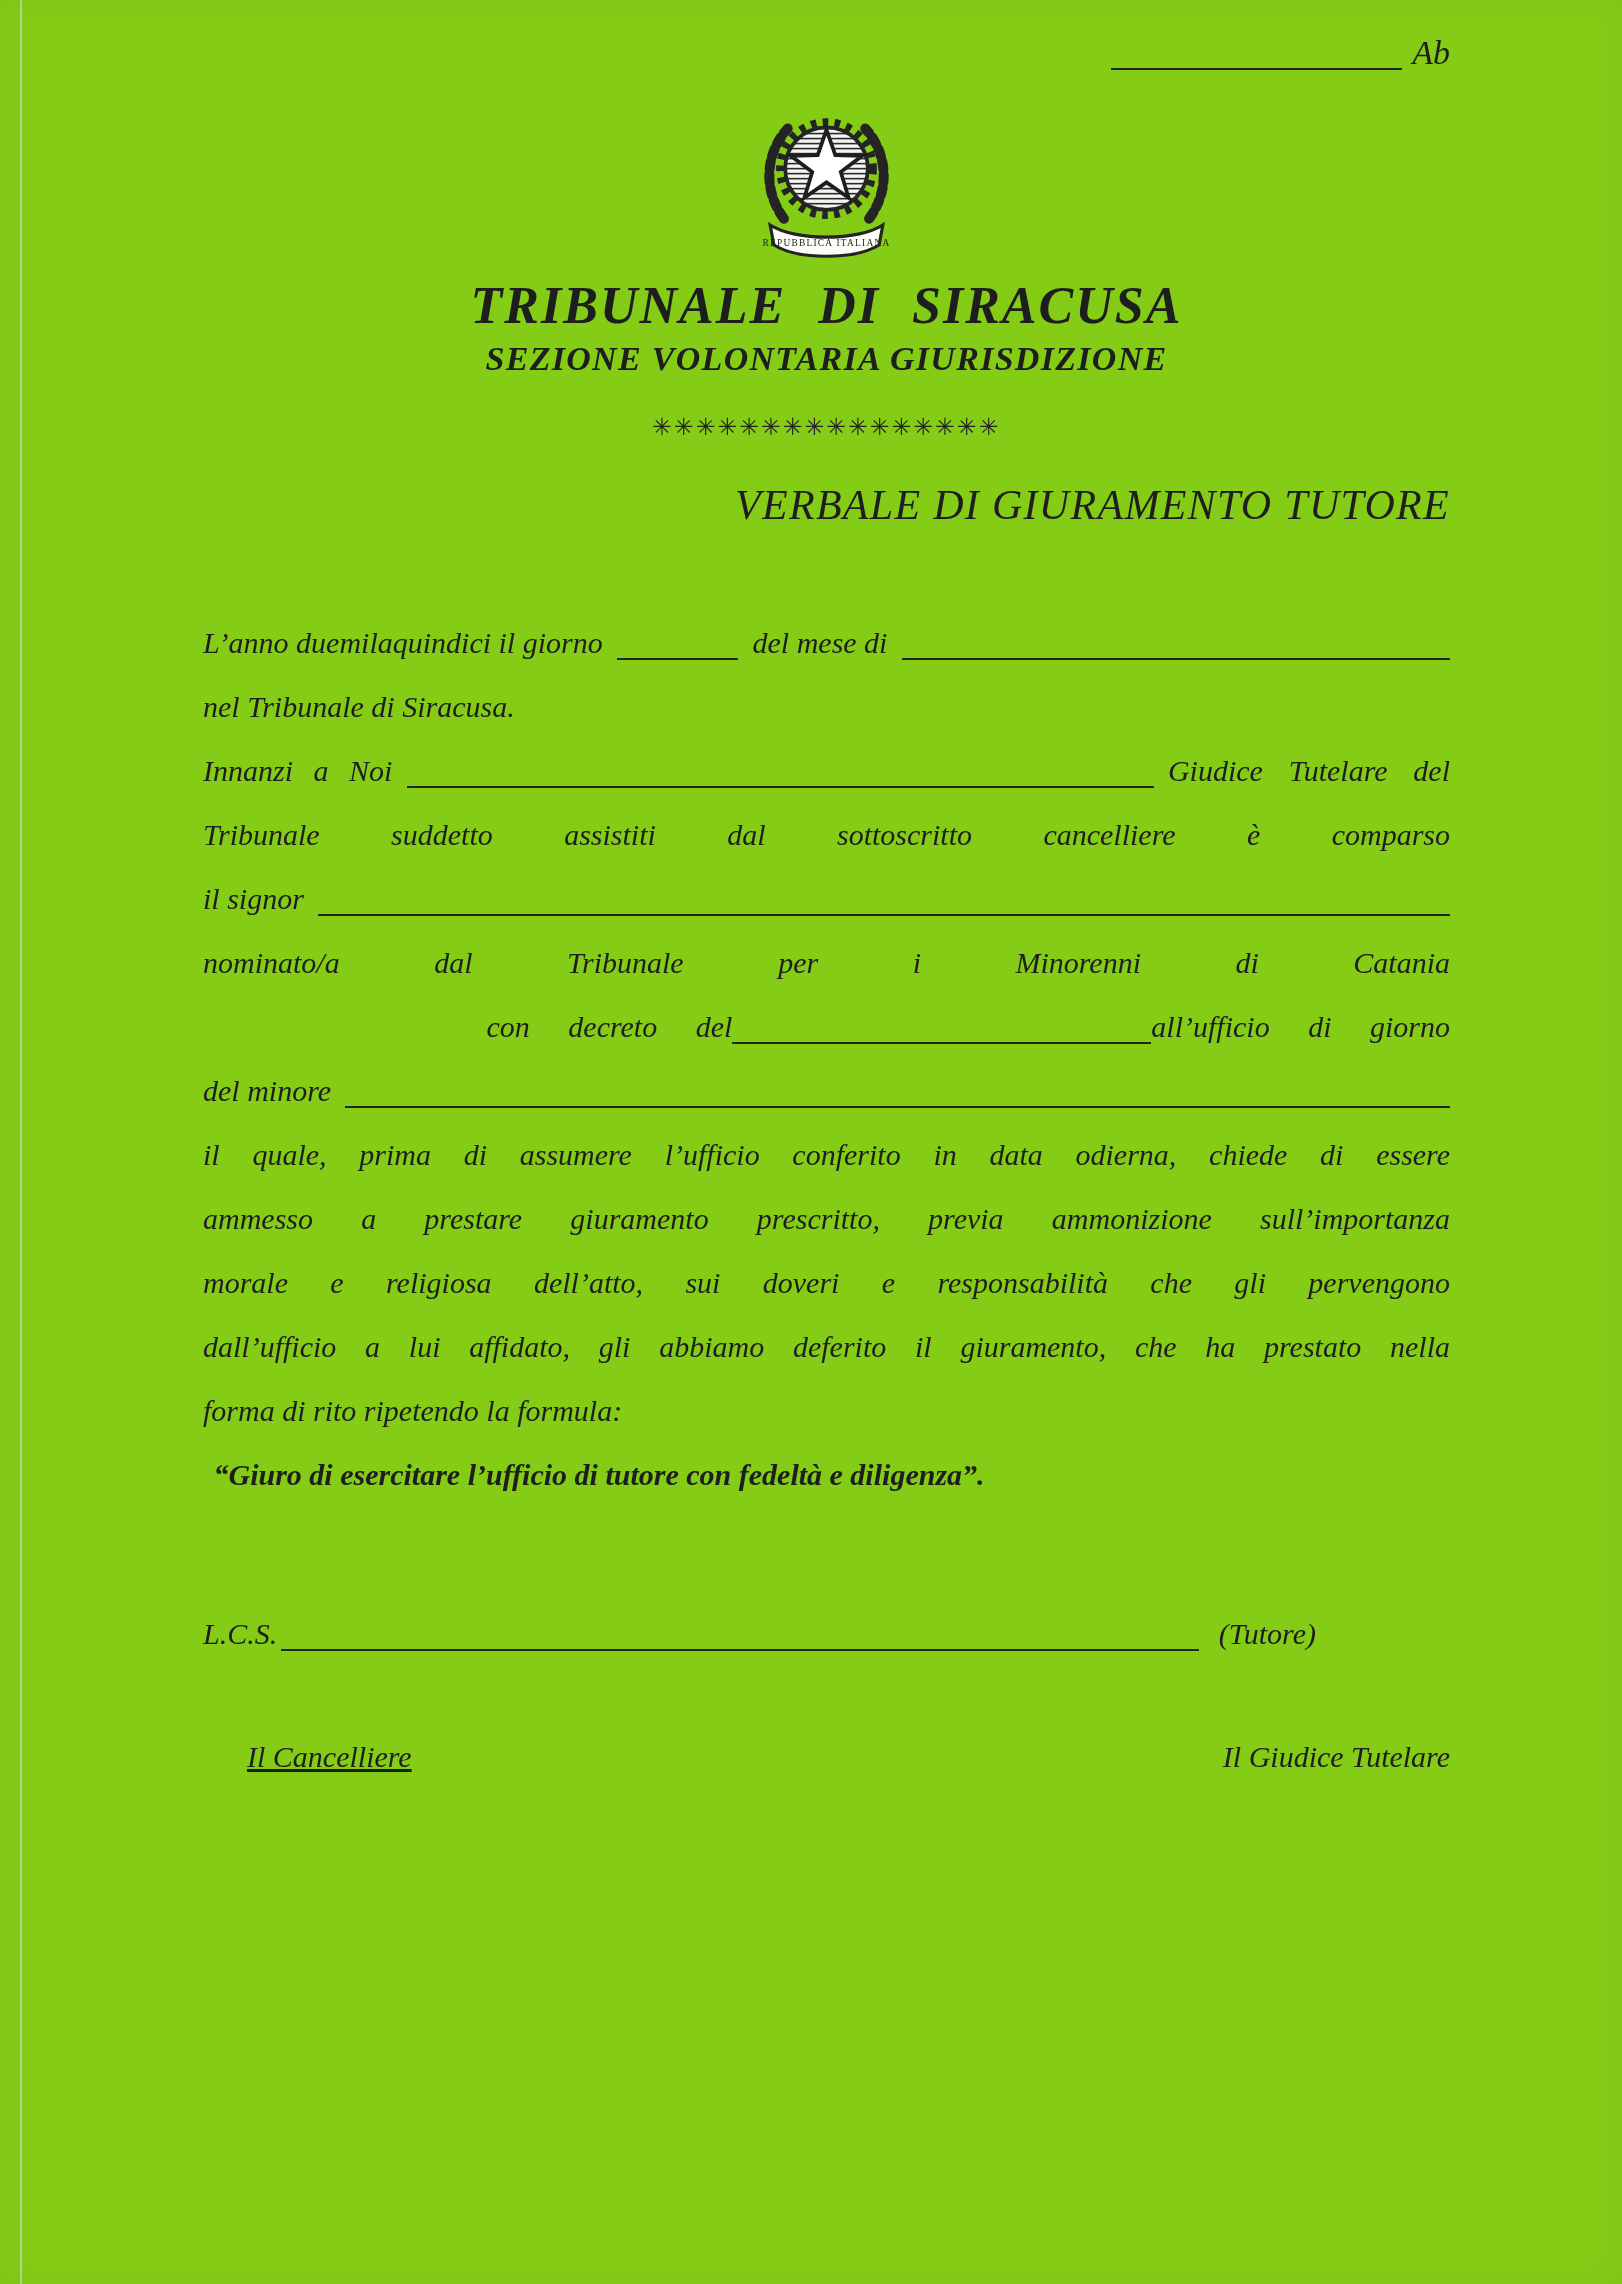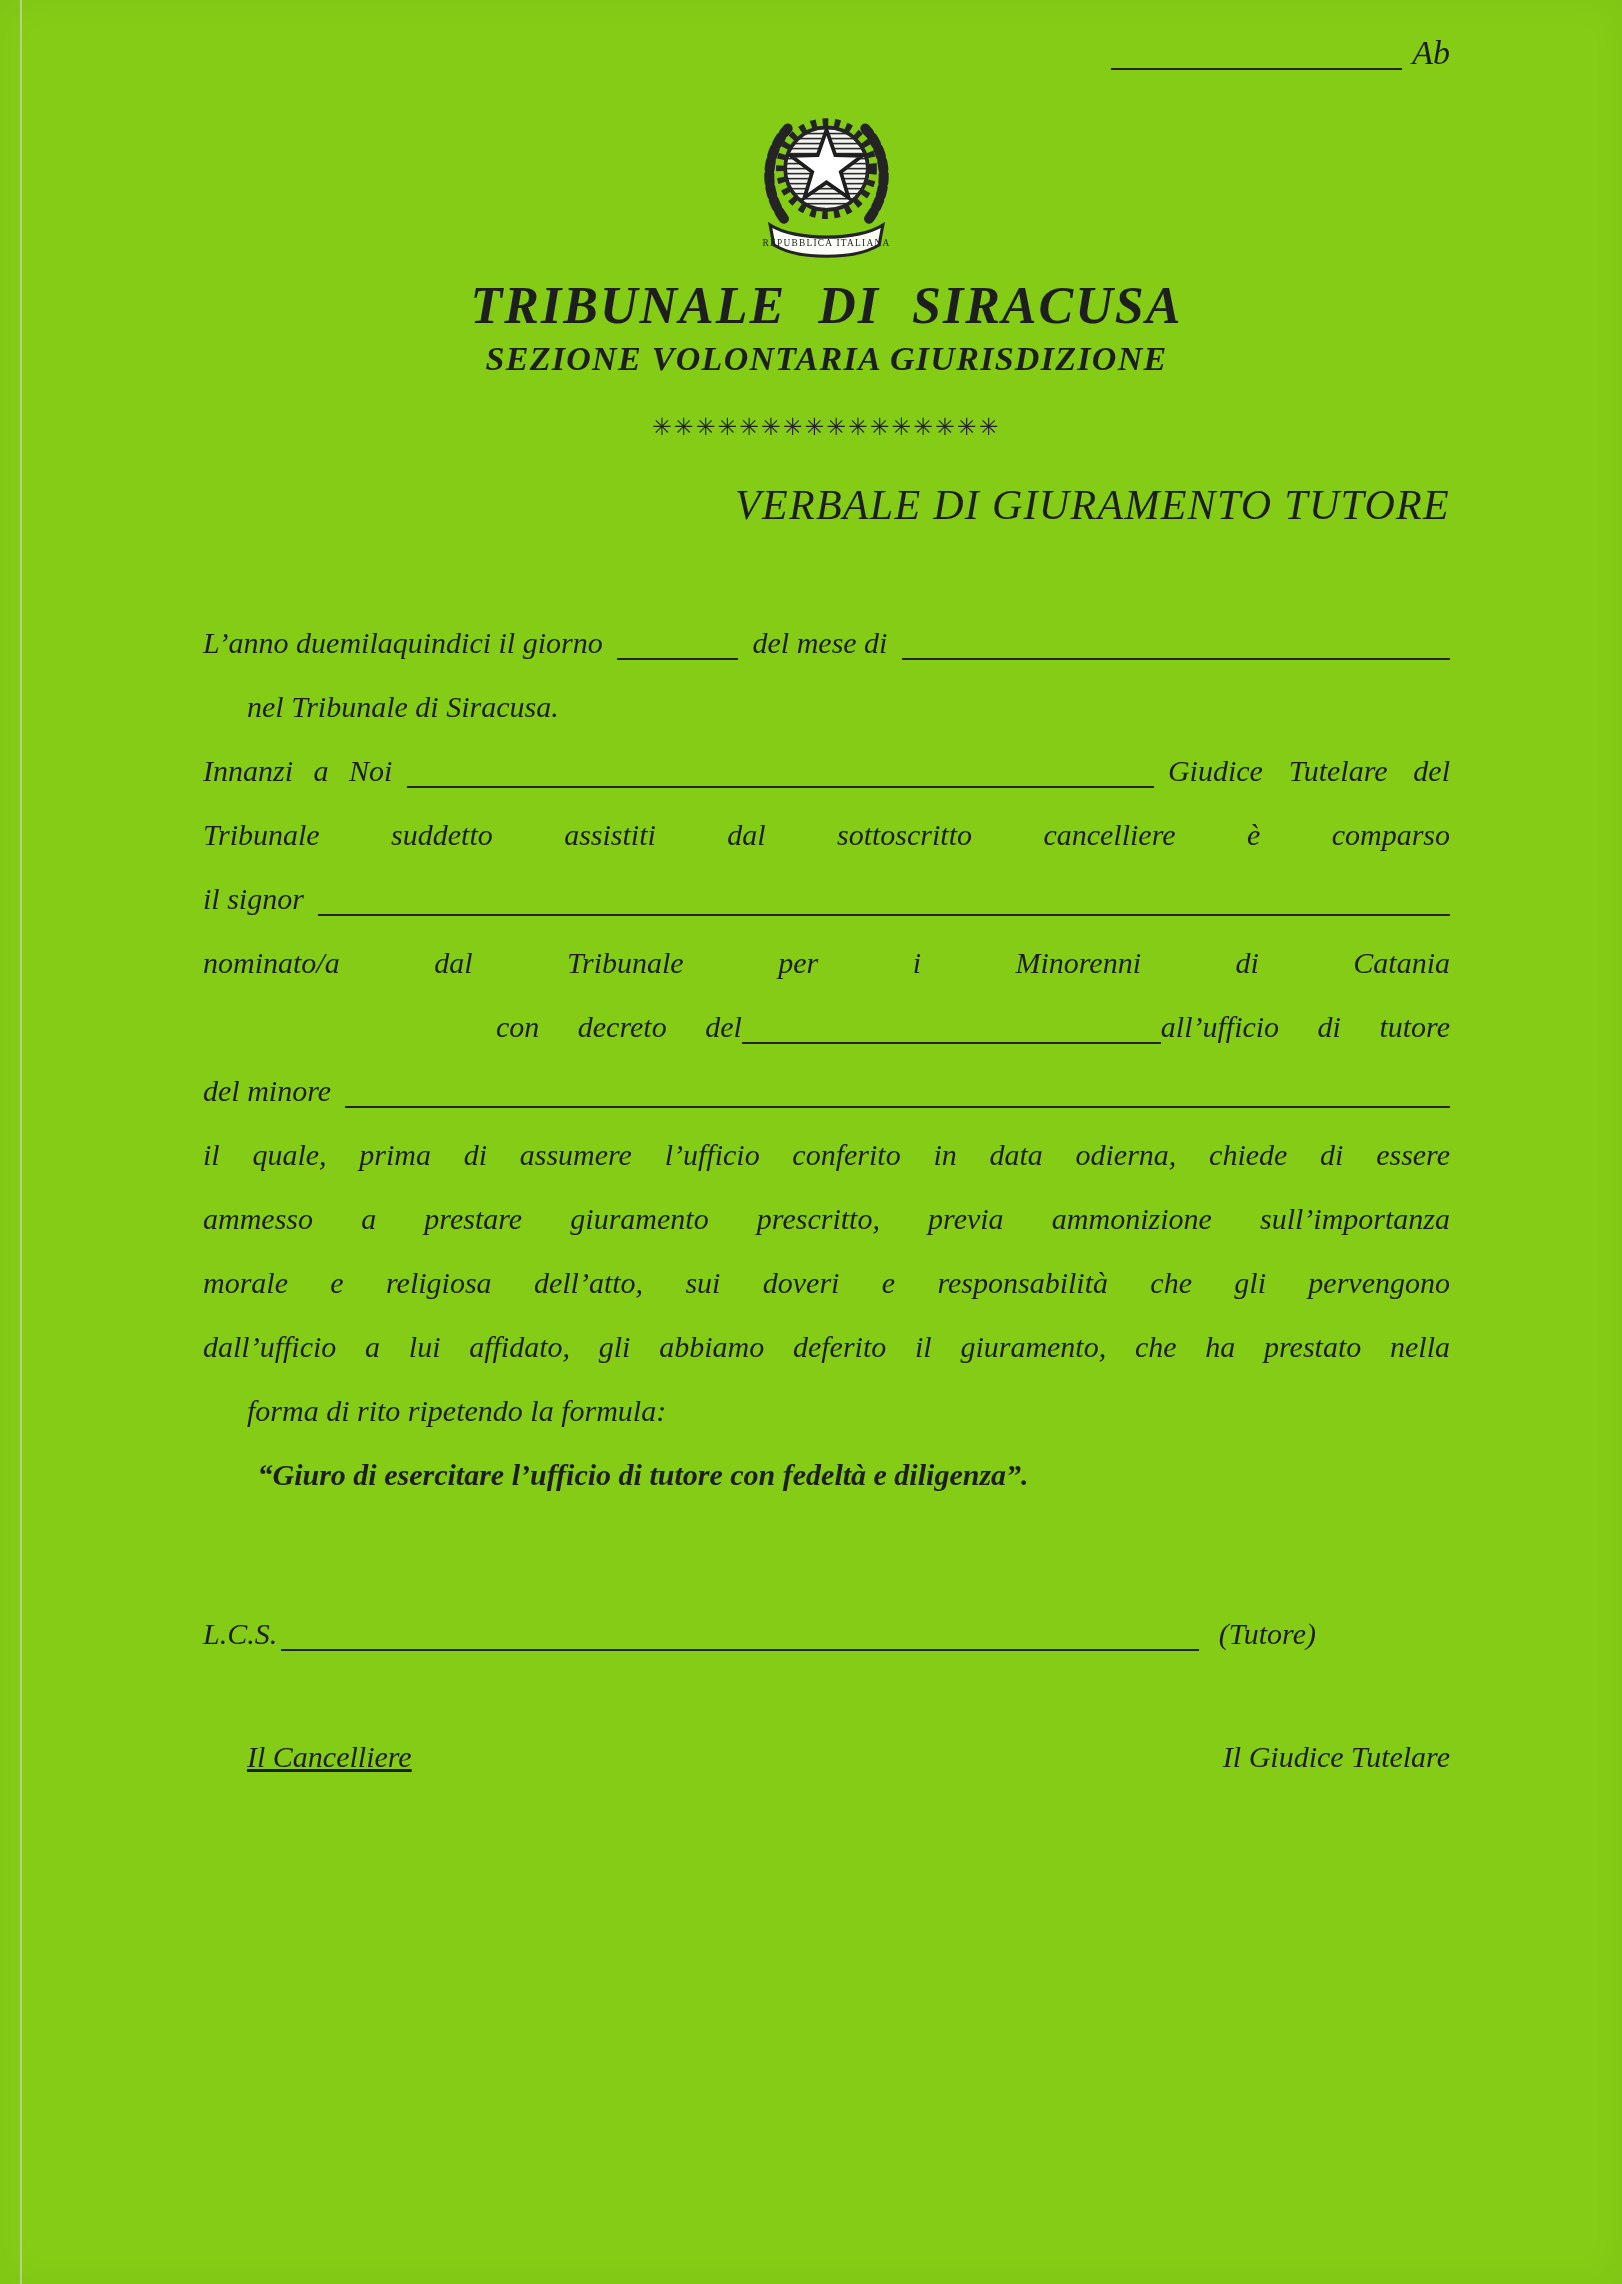--- a/index.html
+++ b/index.html
@@ -34,21 +34,21 @@
   .stars { margin-top:33px; text-align:center; font-family:"DejaVu Sans",sans-serif;
            font-style:normal; font-size:23.6px; letter-spacing:2px; line-height:33px; color:#242424; }
   .heading { margin:37px 0 0; font-size:42px; font-weight:normal; letter-spacing:1.3px;
              text-align:right; line-height:48px; }
 
   
   .bodytext { margin-top:82px; font-size:30px; }
   .line  { height:64px; display:flex; align-items:baseline; }
   .line > span { white-space:nowrap; line-height:64px; }
   .jline { height:64px; line-height:64px; text-align:justify; text-align-last:justify; }
-  .pline { height:64px; line-height:64px;margin-left:44px; }
+  .pline { height:64px; line-height:64px; }
   .grow  { flex:1 1 auto; }
   .b185  { width:121px; flex:0 0 auto; }
   .b640  { width:419px; flex:0 0 auto; }
   .gapL  { margin-left:14.4px; }
   .gapR  { margin-right:14.4px; }
   .ws1 { word-spacing:13px; }
   .ws2 { word-spacing:18.3px; }
   .ws3 { word-spacing:31px; }
   .between { justify-content:flex-end; }
   .oath { font-weight:bold; padding-left:10.5px; }
@@ -124,21 +124,21 @@
       <div class="line">
         <span>il signor</span>
         <span class="blank grow gapL"></span>
       </div>
 
       <div class="jline">nominato/a dal Tribunale per i Minorenni di Catania</div>
 
       <div class="line between">
         <span class="ws3">con decreto del</span>
         <span class="blank b640"></span>
-        <span class="ws3">all’ufficio di tutore</span>
+        <span class="ws3">all’ufficio di giorno</span>
       </div>
 
       <div class="line">
         <span>del minore</span>
         <span class="blank grow gapL"></span>
       </div>
 
       <div class="jline">il quale, prima di assumere l’ufficio conferito in data odierna, chiede di essere</div>
       <div class="jline">ammesso a prestare giuramento prescritto, previa ammonizione sull’importanza</div>
       <div class="jline">morale e religiosa dell’atto, sui doveri e responsabilità che gli pervengono</div>

